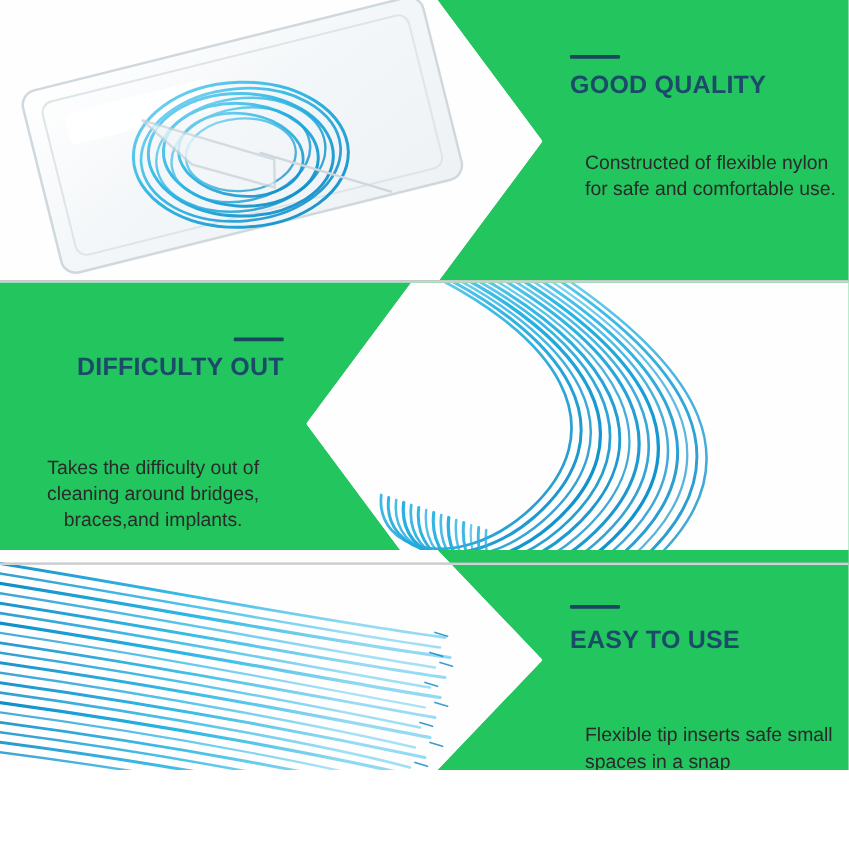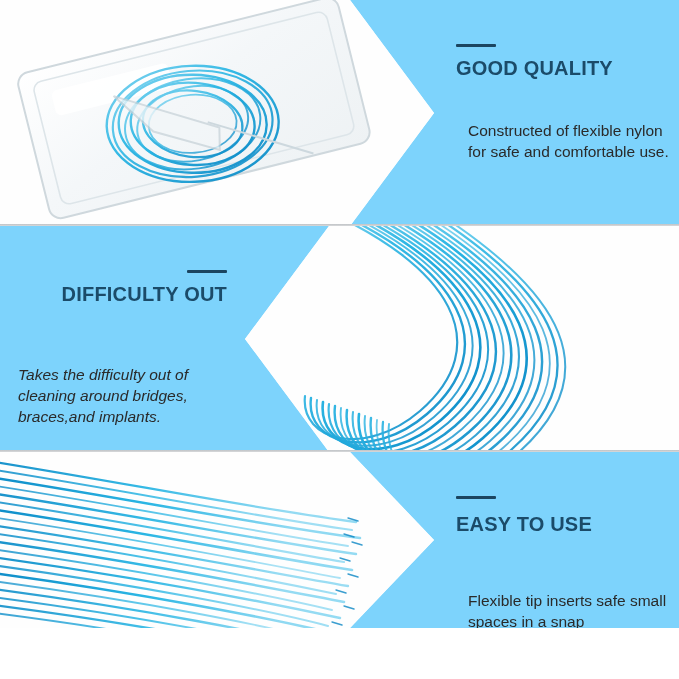--- a/index.html
+++ b/index.html
@@ -4,59 +4,59 @@
 <style>
   html,body{margin:0;padding:0;}
   body{
     width:679px;height:679px;overflow:hidden;
     font-family:"Liberation Sans","DejaVu Sans",sans-serif;
     background:#ffffff;
   }
   .sheet{position:relative;width:679px;height:679px;}
 
   
-  .panel{position:absolute;left:0;width:679px;overflow:hidden;background:#7dd3fc;}
+  .panel{position:absolute;left:0;width:679px;overflow:hidden;background:#22c55e;}
   #panel-1{top:0;height:226px;}
   #panel-2{top:226px;height:226px;}
-  #panel-3{top:452px;height:176px;}
+  #panel-3{top:440px;height:176px;}
 
   .panel-divider{position:absolute;left:0;width:679px;height:2px;
     background:linear-gradient(to bottom,#bfc3c6,#d8dadb);}
   #divider-1{top:224px;}
   #divider-2{top:450px;}
 
   
   .photo-plate{position:absolute;top:0;height:100%;background:#fefefe;overflow:hidden;}
   .plate-right{left:0;width:434px;
     clip-path:polygon(0 0, 350px 0, 434px 50%, 350px 100%, 0 100%);}
   .plate-left{left:245px;width:434px;
     clip-path:polygon(84px 0, 434px 0, 434px 100%, 84px 100%, 0 50%);}
 
   
   .photo{position:absolute;inset:0;}
 
   
   .text-block{position:absolute;top:0;height:100%;}
   .text-right{left:434px;width:245px;padding-left:22px;box-sizing:border-box;text-align:left;}
-  .text-left{left:0;width:245px;padding-right:18px;box-sizing:border-box;text-align:left;}
+  .text-left{left:0;width:245px;padding-right:18px;box-sizing:border-box;text-align:center;}
 
   .accent-rule{position:absolute;width:40px;height:3px;background:#1b4560;border-radius:1px;}
   .text-right .accent-rule{left:22px;top:44px;}
   .text-left  .accent-rule{right:18px;top:44px;}
 
   .heading{position:absolute;top:56px;margin:0;
     font-size:20px;font-weight:bold;letter-spacing:.2px;color:#1b4b69;
     line-height:24px;white-space:nowrap;}
   .text-right .heading{left:22px;}
   .text-left  .heading{right:18px;}
 
   .body-copy{position:absolute;top:120px;margin:0;
     font-size:15.5px;line-height:21px;color:#2a2a2a;font-weight:400;}
   .text-right .body-copy{left:22px;right:6px;margin-left:12px;}
-  .text-left  .body-copy{left:18px;right:18px;font-style:italic;}
+  .text-left  .body-copy{left:18px;right:18px;}
 
   
   #panel-2 .heading{top:56px;}
   #panel-2 .body-copy{top:138px;}
   #panel-3 .heading{top:60px;}
   #panel-3 .body-copy{top:138px;}
 
   
   svg{display:block;}
 </style>

